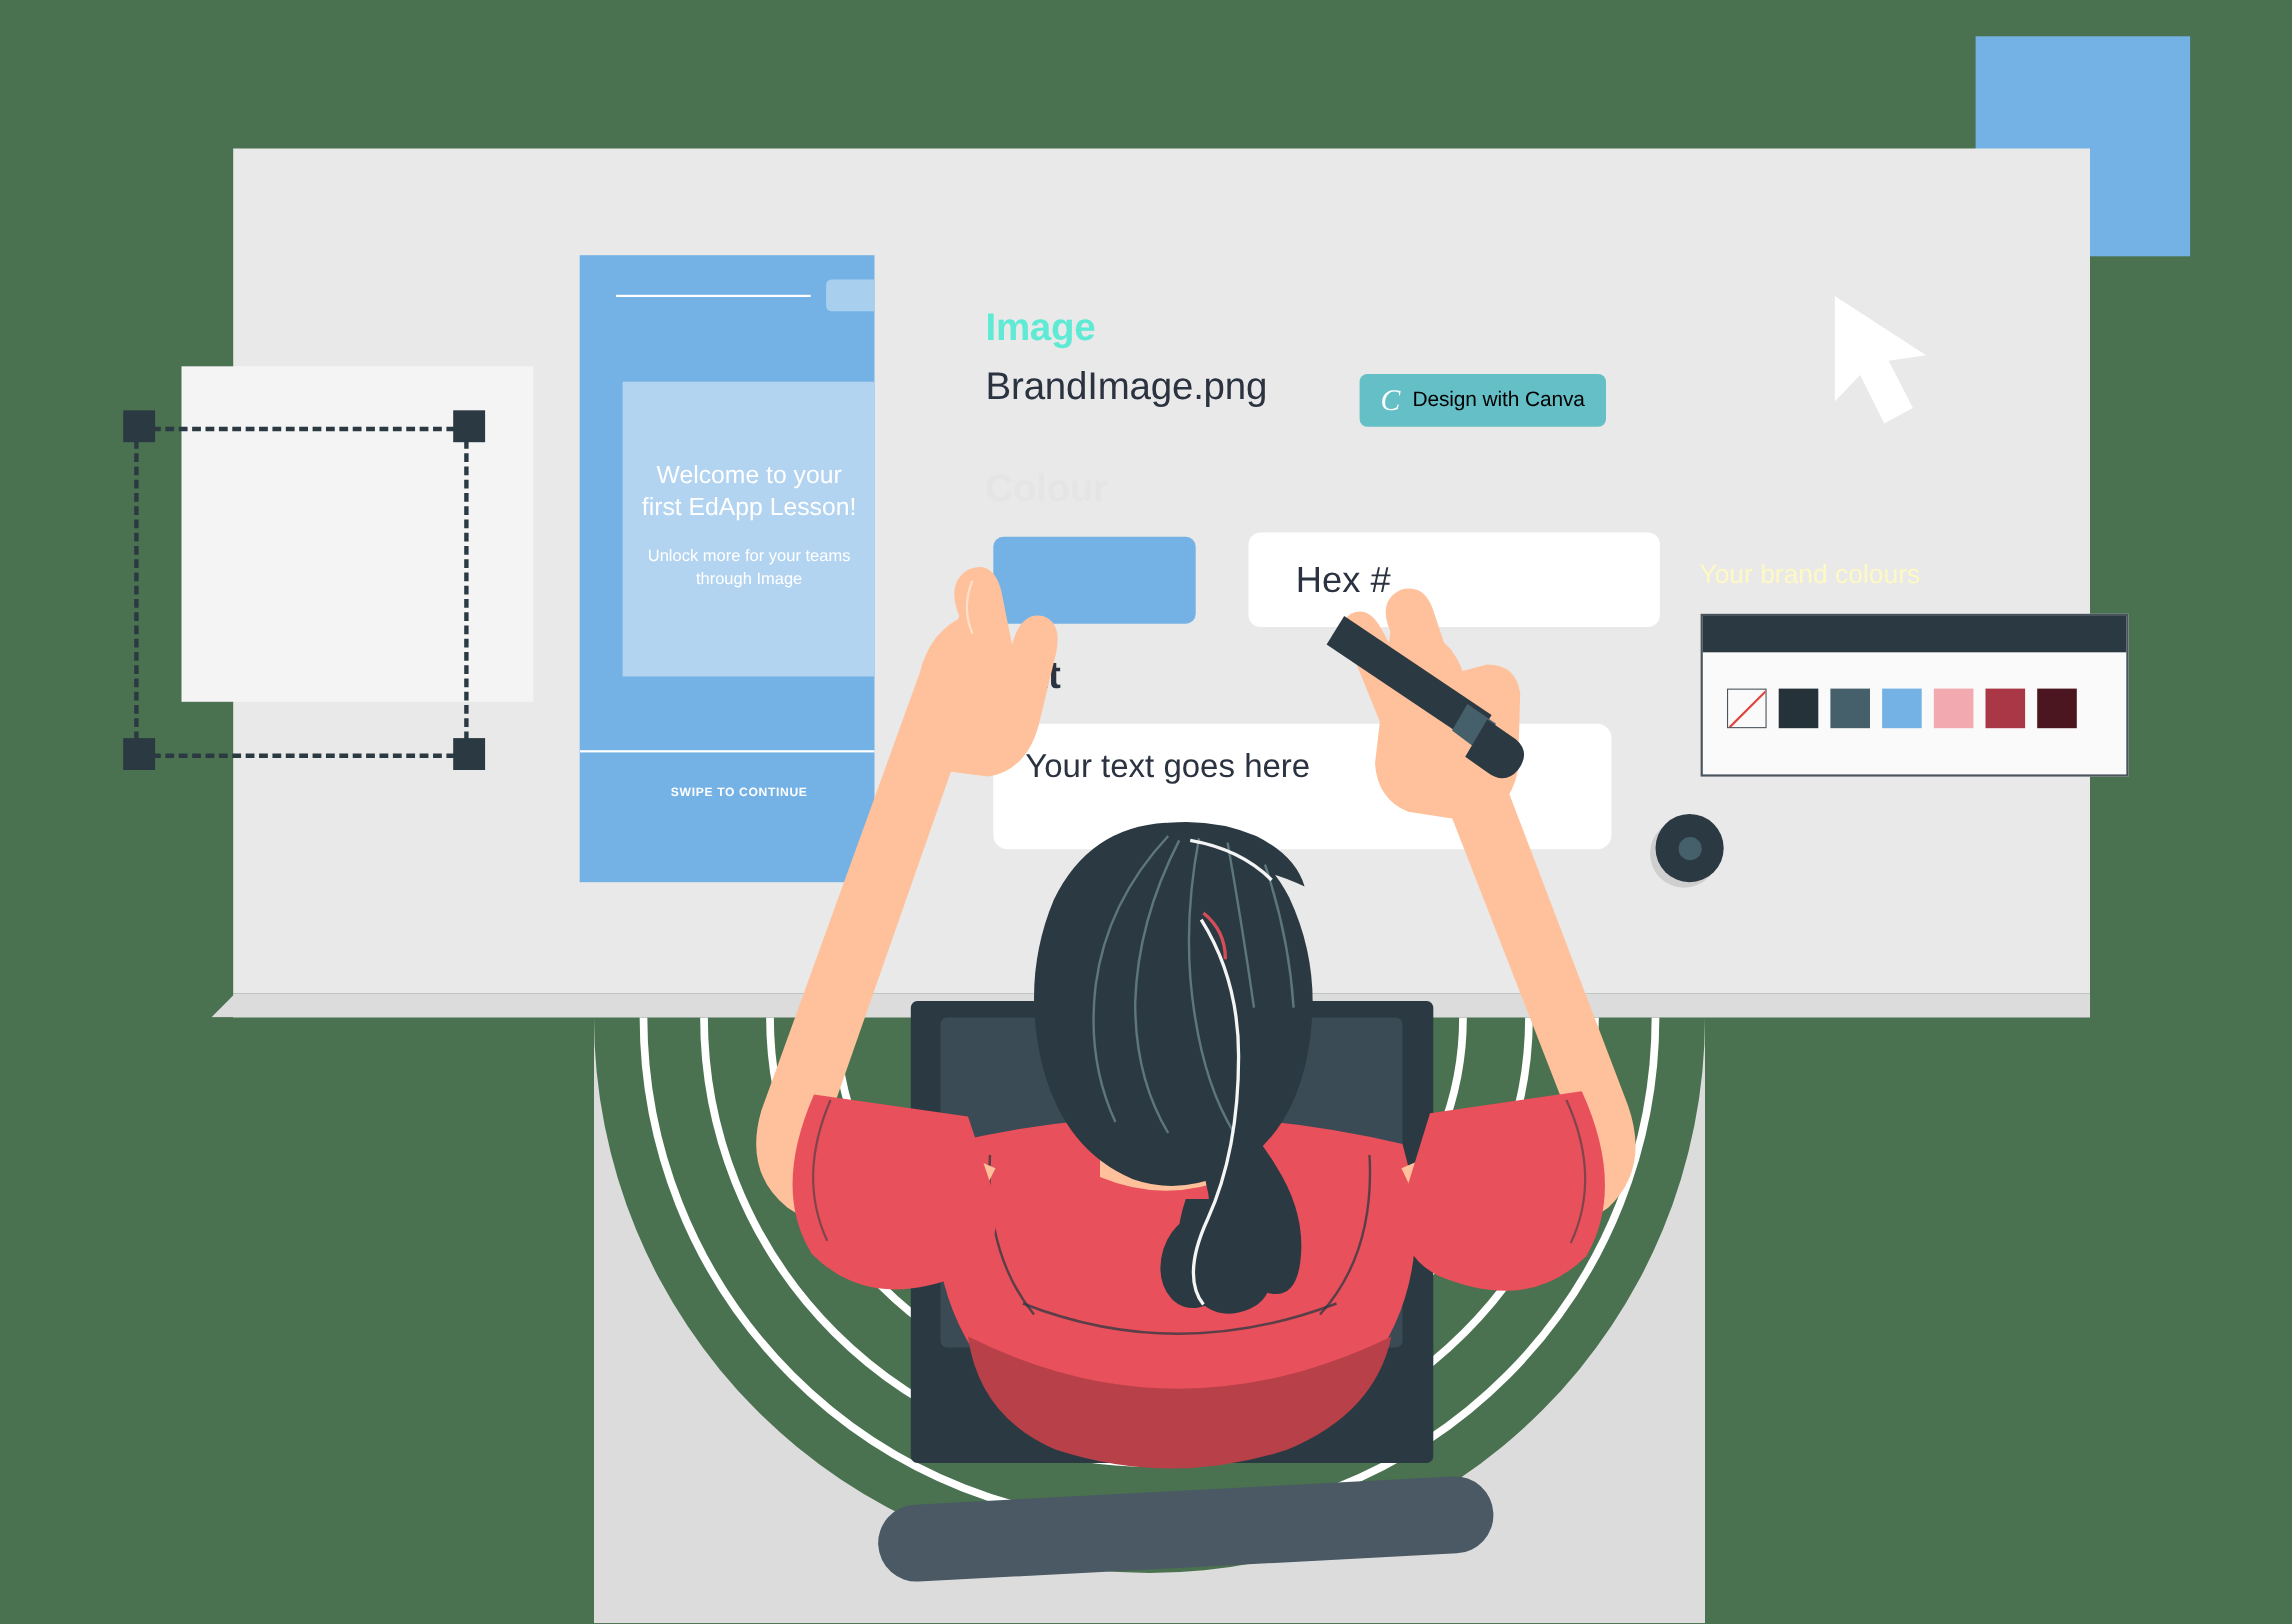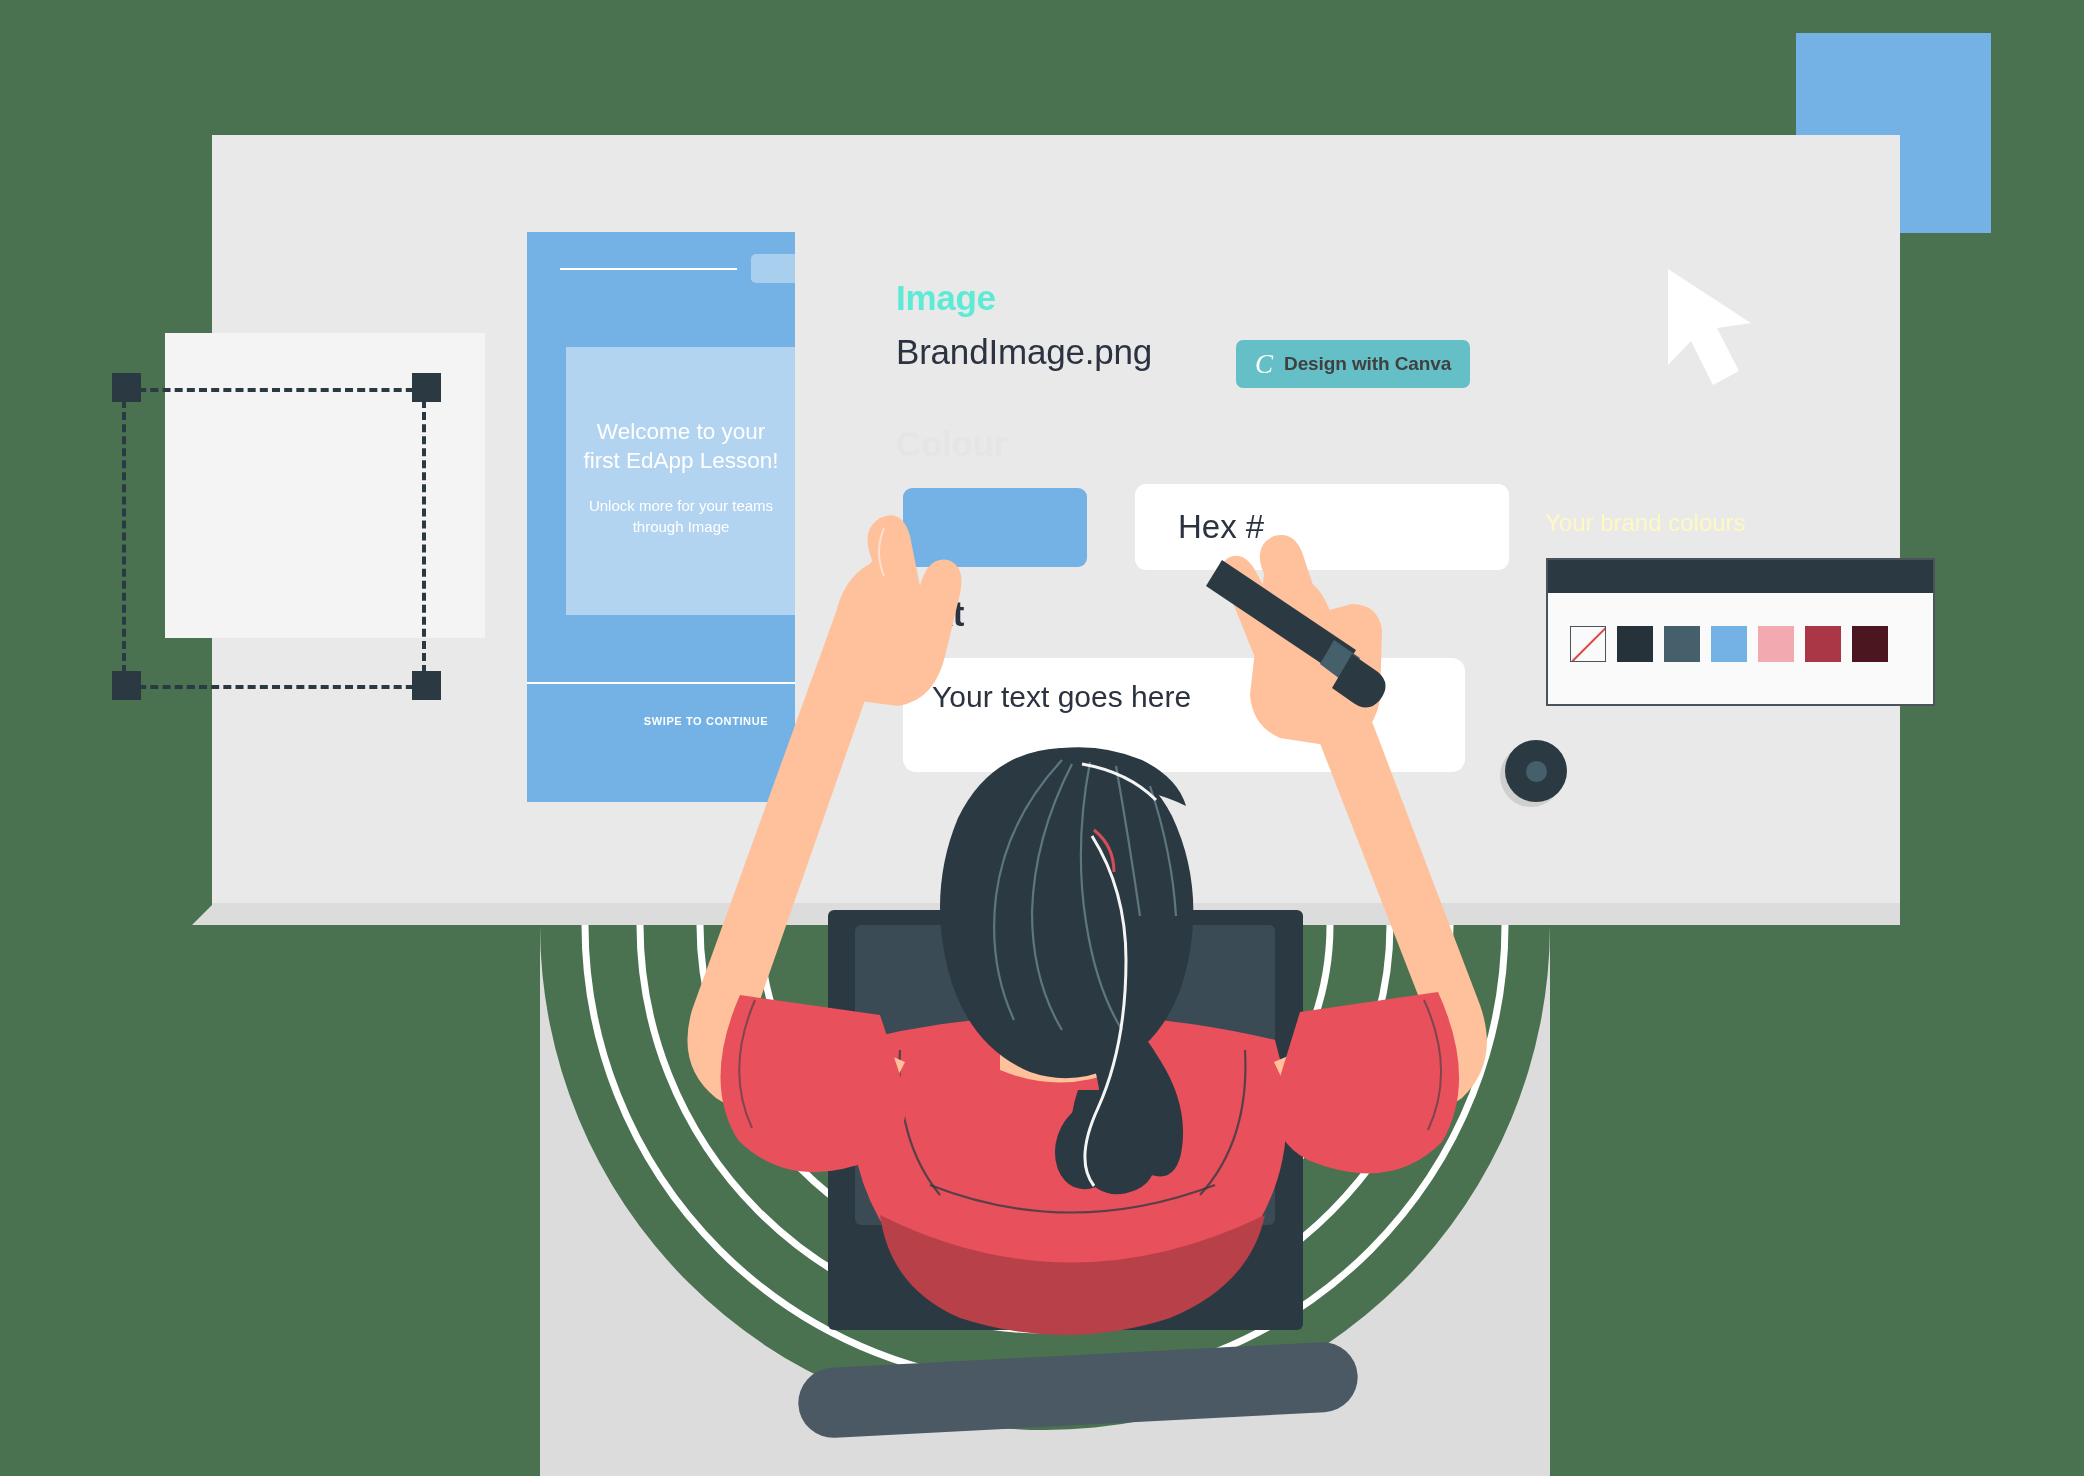--- a/index.html
+++ b/index.html
@@ -166,21 +166,20 @@
   .phone-swipe {
     position: absolute;
     left: 0;
     top: 483px;
     width: 290px;
     text-align: center;
     color: #ffffff;
     font-size: 11px;
     font-weight: bold;
     letter-spacing: 0.6px;
-    padding-left: 34px;
   }
 
   
   .form-area {
     position: absolute;
     left: 896px;
     top: 278px;
     width: 640px;
   }
   .lbl-image {
@@ -216,23 +215,23 @@
   }
   .canva-c {
     color: #ffffff;
     font-family: "Liberation Serif", serif;
     font-style: italic;
     font-size: 27px;
     margin-right: 11px;
     line-height: 1;
   }
   .canva-label {
-    color: #404040;
+    color: #000000;
     font-size: 19px;
-    font-weight: bold;
+    font-weight: normal;
     letter-spacing: -0.1px;
   }
 
   .lbl-colour {
     position: absolute;
     left: 0;
     top: 146px;
     font-size: 35px;
     font-weight: bold;
     color: #e5e5e5;

